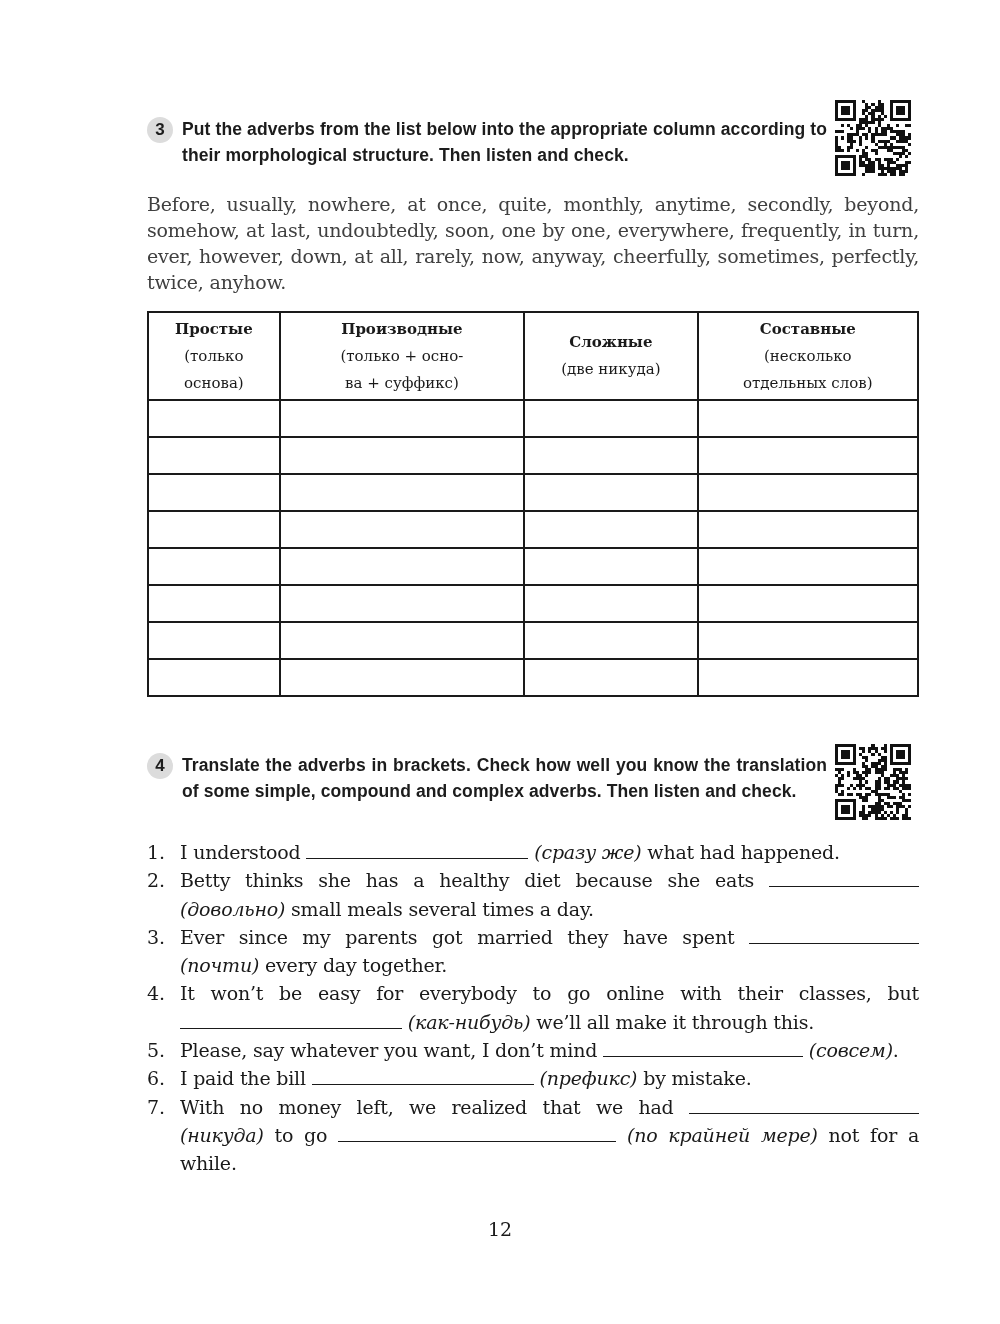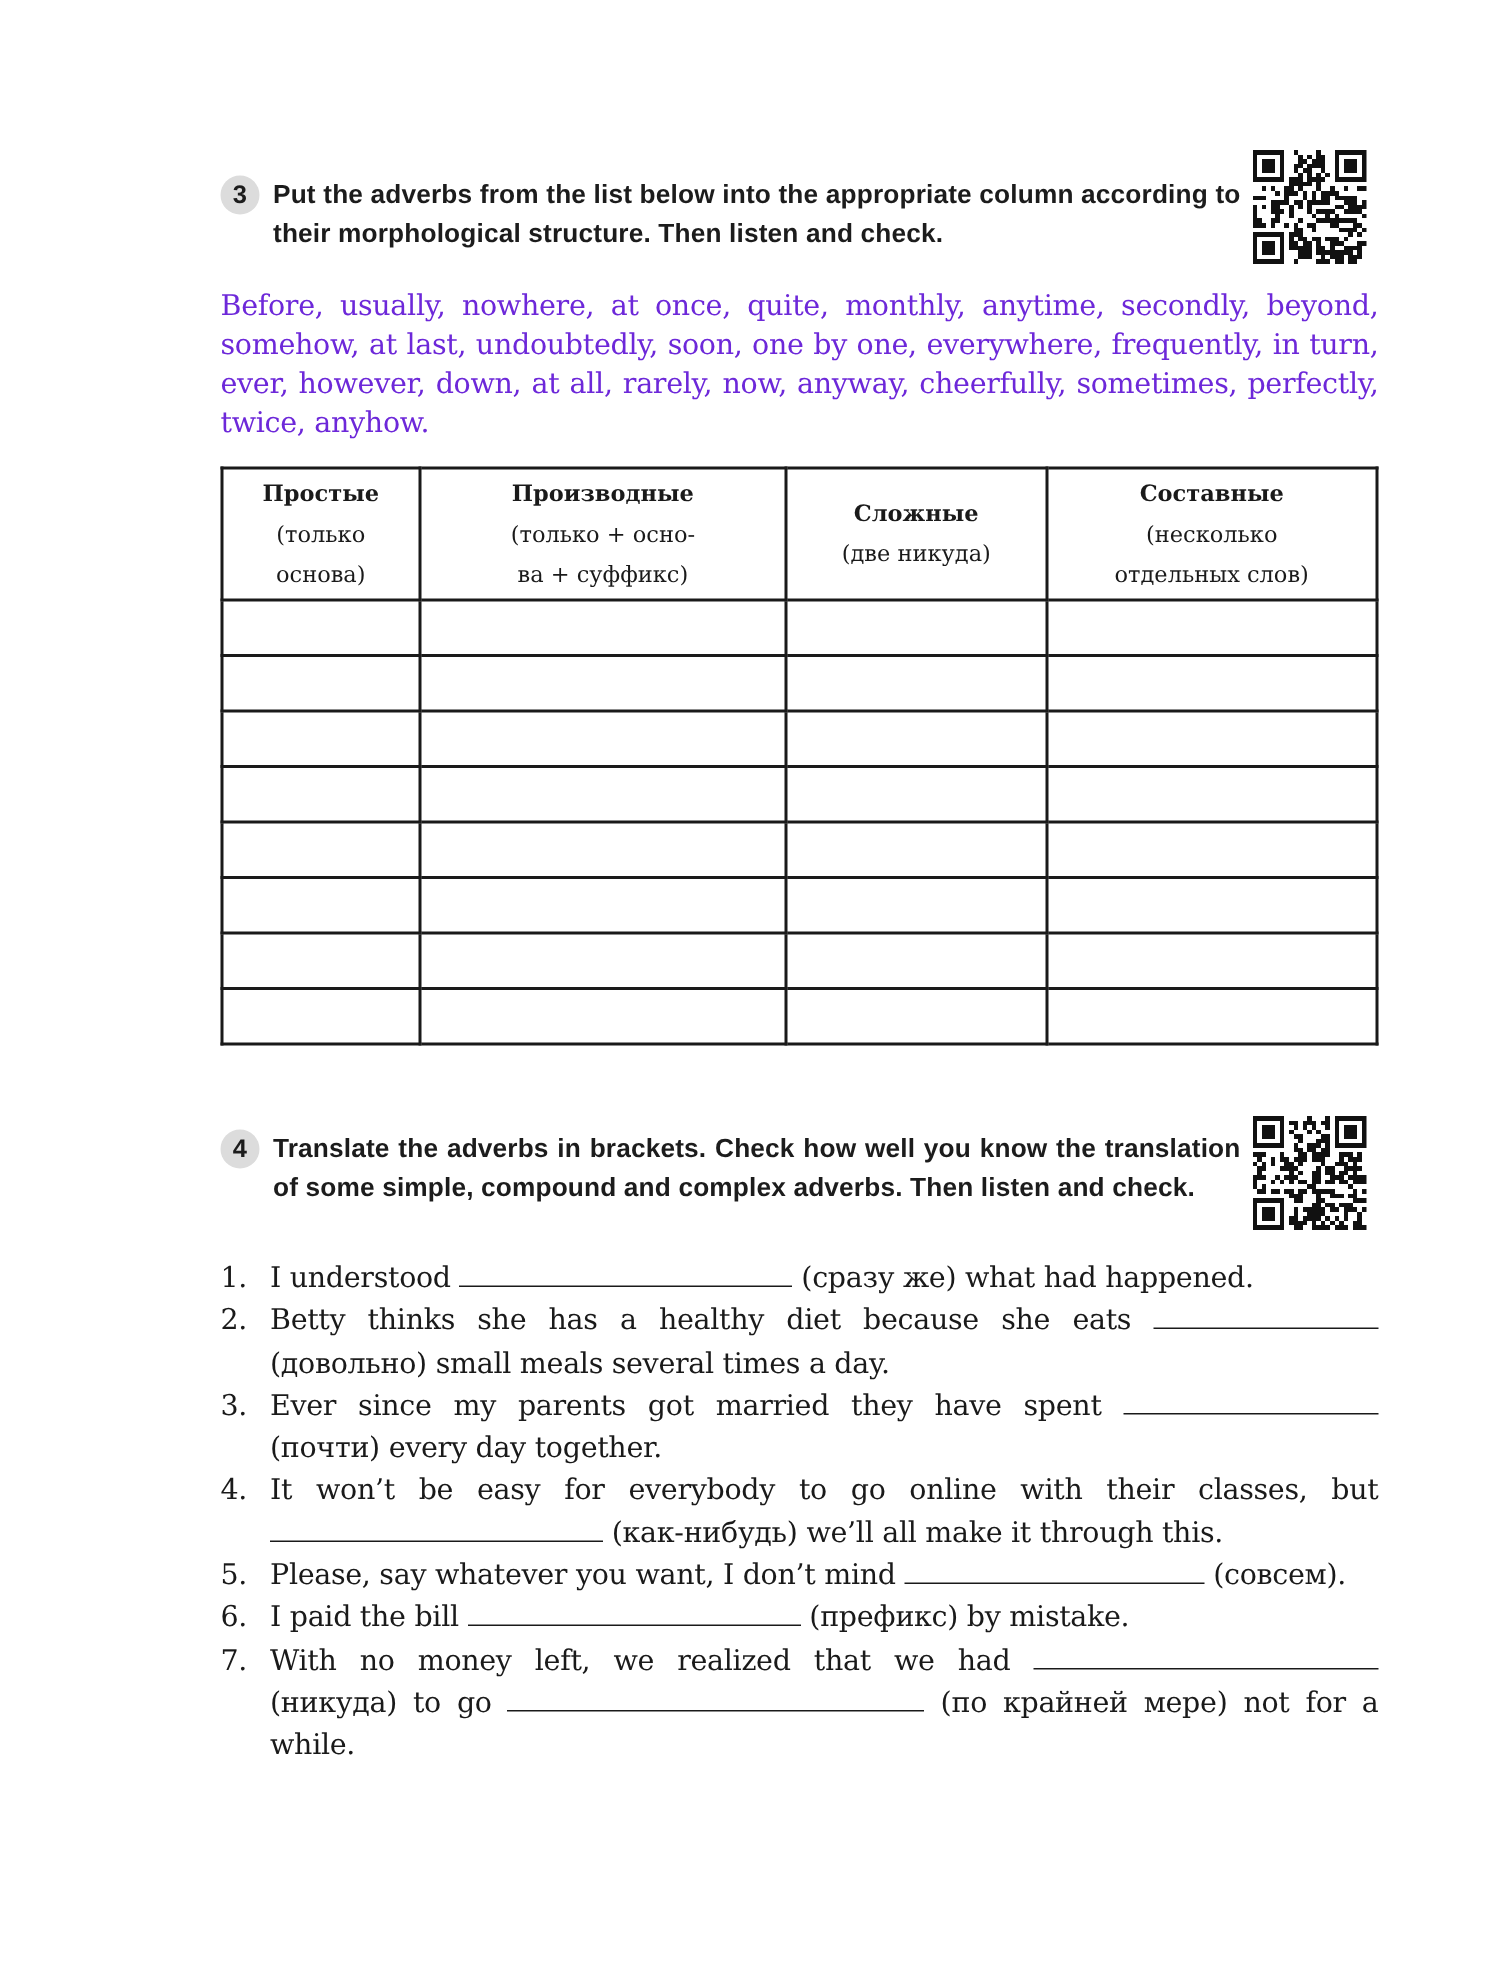--- a/index.html
+++ b/index.html
@@ -9,37 +9,37 @@
   .task { position: absolute; left: 147px; width: 680px; font-family: "Liberation Sans", sans-serif;
           font-weight: bold; font-size: 17.5px; line-height: 26px; color: #1c1c1c; letter-spacing: 0.1px; }
   .task .num { position: absolute; left: 0; top: 1px; width: 26px; height: 26px; border-radius: 50%;
                background: #dcdcdc; text-align: center; line-height: 26px; font-size: 17px; }
   .task .text { margin-left: 35px; text-align: justify; }
 
   .qr { position: absolute; width: 76px; height: 76px; }
   .qr svg { width: 100%; height: 100%; display: block; }
 
   .wordlist { position: absolute; left: 147px; top: 191px; width: 772px; font-family: "DejaVu Serif", serif;
-              font-size: 19px; line-height: 26px; text-align: justify; text-align-last: left; color: #6d28d9;
+              font-size: 19px; line-height: 26px; text-align: justify; text-align-last: left; color: #404040;
               letter-spacing: -0.2px; }
 
   table.grid { position: absolute; left: 147px; top: 311px; width: 772px; border-collapse: collapse;
                font-family: "DejaVu Serif", serif; font-size: 15px; color: #1a1a1a; }
   table.grid th, table.grid td { border: 2px solid #1a1a1a; padding: 0; }
   table.grid th { font-weight: normal; text-align: center; vertical-align: middle; height: 86px; line-height: 27px; }
   table.grid th .h1 { font-weight: bold; display: block; }
   table.grid td { height: 35px; }
 
   .items { position: absolute; left: 147px; top: 838px; width: 772px; font-family: "DejaVu Serif", serif;
            font-size: 19px; line-height: 28.3px; color: #1a1a1a; letter-spacing: -0.2px; }
   .item { display: flex; }
   .item .n { width: 33px; flex: none; }
   .item .body { flex: 1; text-align: justify; text-align-last: left; }
   .blank { display: inline-block; border-bottom: 1.5px solid #1a1a1a; height: 18px; vertical-align: baseline; }
-  .ru { }
+  .ru { font-style: italic; }
 
   .pageno { position: absolute; top: 1218px; left: 0; width: 1000px; text-align: center;
             font-family: "DejaVu Serif", serif; font-size: 19px; color: #1a1a1a; }
 </style>
 </head>
 <body>
 
 <div class="page">
 
   <div class="task" style="top:116px;">
@@ -653,13 +653,14 @@
       <span class="body"><span>With no money left, we realized that we had</span>
         <span class="blank" style="width:230px"></span>
         <span class="ru">(никуда)</span>
         <span>to go</span>
         <span class="blank" style="width:278px"></span>
         <span class="ru">(по крайней мере)</span>
         <span>not for a while.</span></span>
     </div>
   </div>
 
+  <div class="pageno">12</div>
 </div>
 
 </body></html>

